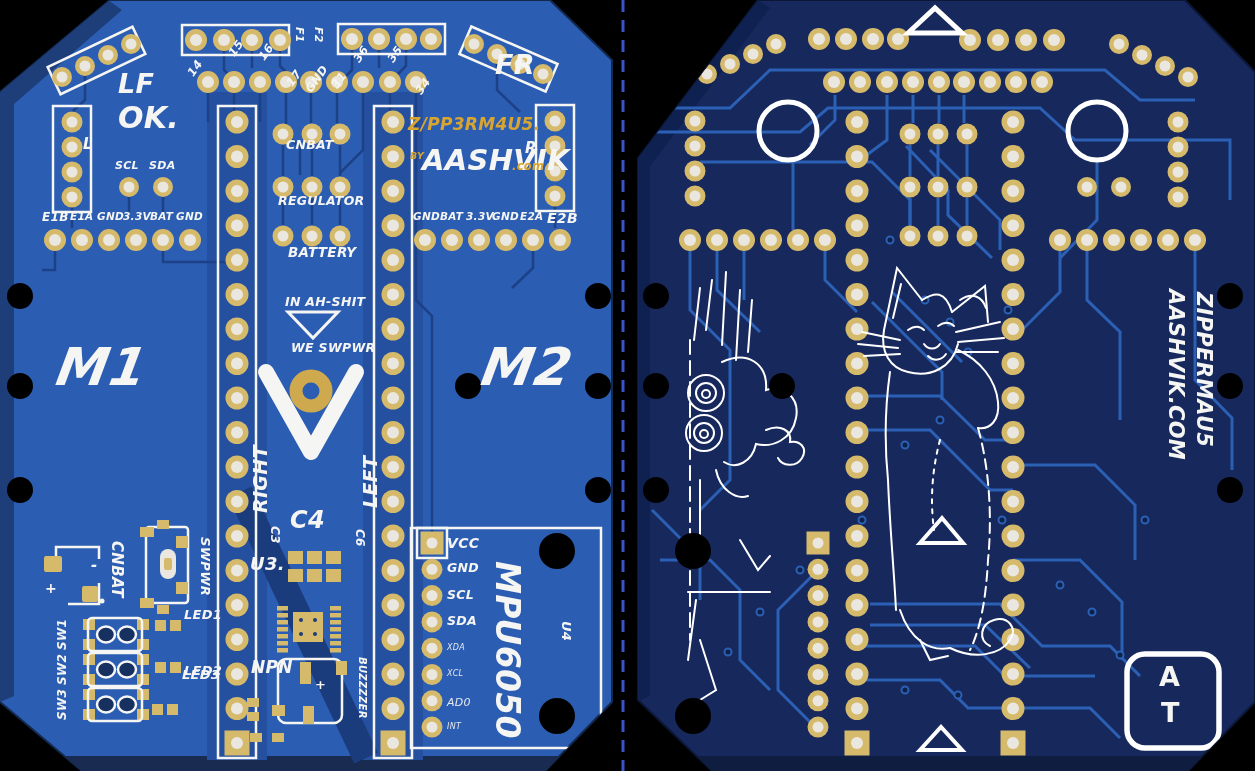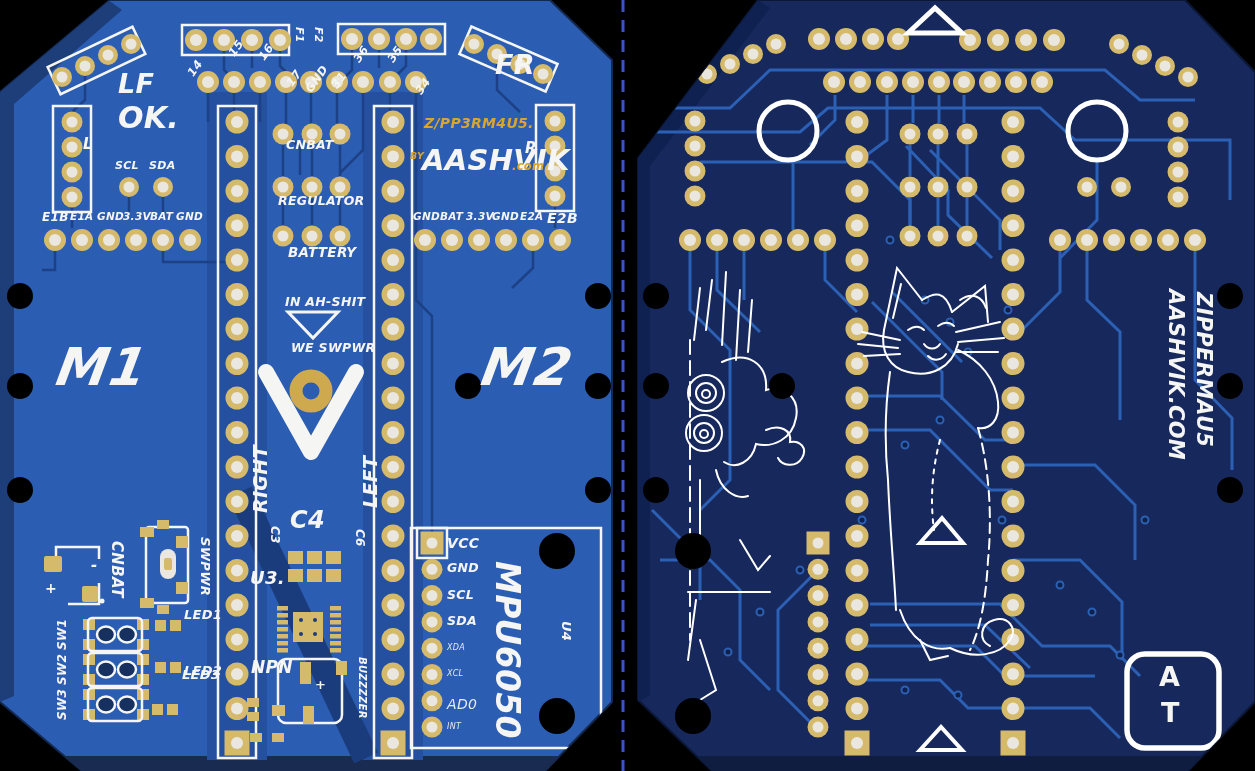--- a/index.html
+++ b/index.html
@@ -850,29 +850,29 @@
 
 <span class="lbl" style="left:285px;top:296px;font-size:12.5px">IN AH-SHIT</span>
 <span class="lbl" style="left:291px;top:342px;font-size:12.5px">WE SWPWR</span>
 
 <span class="lbl big" style="left:62px;top:341px;font-size:52px">M1</span>
 <span class="lbl big" style="left:487px;top:341px;font-size:52px">M2</span>
 
 <span class="lbl rn90" style="left:251px;top:513px;font-size:19px">RIGHT</span>
 <span class="lbl rn90" style="left:361px;top:508px;font-size:19px">LEFT</span>
 
-<span class="lbl gold" style="left:424px;top:116px;font-size:14px">Z/PP3RM4U5.</span>
+<span class="lbl gold" style="left:408px;top:116px;font-size:17px">Z/PP3RM4U5.</span>
 <span class="lbl gold" style="left:410px;top:151px;font-size:9.5px">BY</span>
 <span class="lbl" style="left:422px;top:146px;font-size:29px">AASHVIK</span>
 <span class="lbl gold" style="left:512px;top:161px;font-size:11.5px">.com</span>
 
 <span class="lbl r90" style="left:281px;top:526px;font-size:12px">C3</span>
 <span class="lbl" style="left:290px;top:508px;font-size:24px">C4</span>
 <span class="lbl r90" style="left:366px;top:529px;font-size:12px">C6</span>
-<span class="lbl" style="left:250px;top:569px;font-size:18px">U3.</span>
+<span class="lbl" style="left:250px;top:555px;font-size:18px">U3.</span>
 <span class="lbl r90" style="left:124px;top:541px;font-size:15px">CNBAT</span>
 <span class="lbl r90" style="left:212px;top:537px;font-size:13px">SWPWR</span>
 <span class="lbl" style="left:45px;top:581px;font-size:14px">+</span>
 <span class="lbl" style="left:91px;top:558px;font-size:15px">-</span>
 
 <span class="lbl rn90" style="left:56px;top:650px;font-size:12px">SW1</span>
 <span class="lbl rn90" style="left:56px;top:685px;font-size:12px">SW2</span>
 <span class="lbl rn90" style="left:56px;top:720px;font-size:12px">SW3</span>
 <span class="lbl" style="left:184px;top:608px;font-size:13px">LED1</span>
 <span class="lbl" style="left:184px;top:664px;font-size:13px">LED2</span>
@@ -880,21 +880,21 @@
 <span class="lbl" style="left:251px;top:659px;font-size:17px">NPN</span>
 <span class="lbl r90" style="left:367px;top:657px;font-size:10px">BUZZZZER</span>
 <span class="lbl" style="left:315px;top:678px;font-size:13px">+</span>
 
 <span class="lbl" style="left:447px;top:536px;font-size:14px">VCC</span>
 <span class="lbl" style="left:447px;top:562px;font-size:12.5px">GND</span>
 <span class="lbl" style="left:447px;top:589px;font-size:12.5px">SCL</span>
 <span class="lbl" style="left:447px;top:615px;font-size:12.5px">SDA</span>
 <span class="lbl thin" style="left:447px;top:644px;font-size:8px">XDA</span>
 <span class="lbl thin" style="left:447px;top:670px;font-size:8px">XCL</span>
-<span class="lbl thin" style="left:447px;top:697px;font-size:14px">AD0</span>
+<span class="lbl thin" style="left:447px;top:697px;font-size:11px">AD0</span>
 <span class="lbl thin" style="left:447px;top:723px;font-size:8px">INT</span>
 <span class="lbl r90" style="left:524px;top:561px;font-size:33px">MPU6050</span>
 <span class="lbl r90" style="left:573px;top:621px;font-size:13px">U4</span>
 
 <span class="lbl r90" style="left:1186px;top:289px;font-size:21px">AASHVIK.COM</span>
 <span class="lbl r90" style="left:1214px;top:292px;font-size:21px">ZIPPERMAU5</span>
 <span class="lbl upright" style="left:1159px;top:663px;font-size:27px">A</span>
 <span class="lbl upright" style="left:1161px;top:699px;font-size:27px">T</span>
 </div>
 

